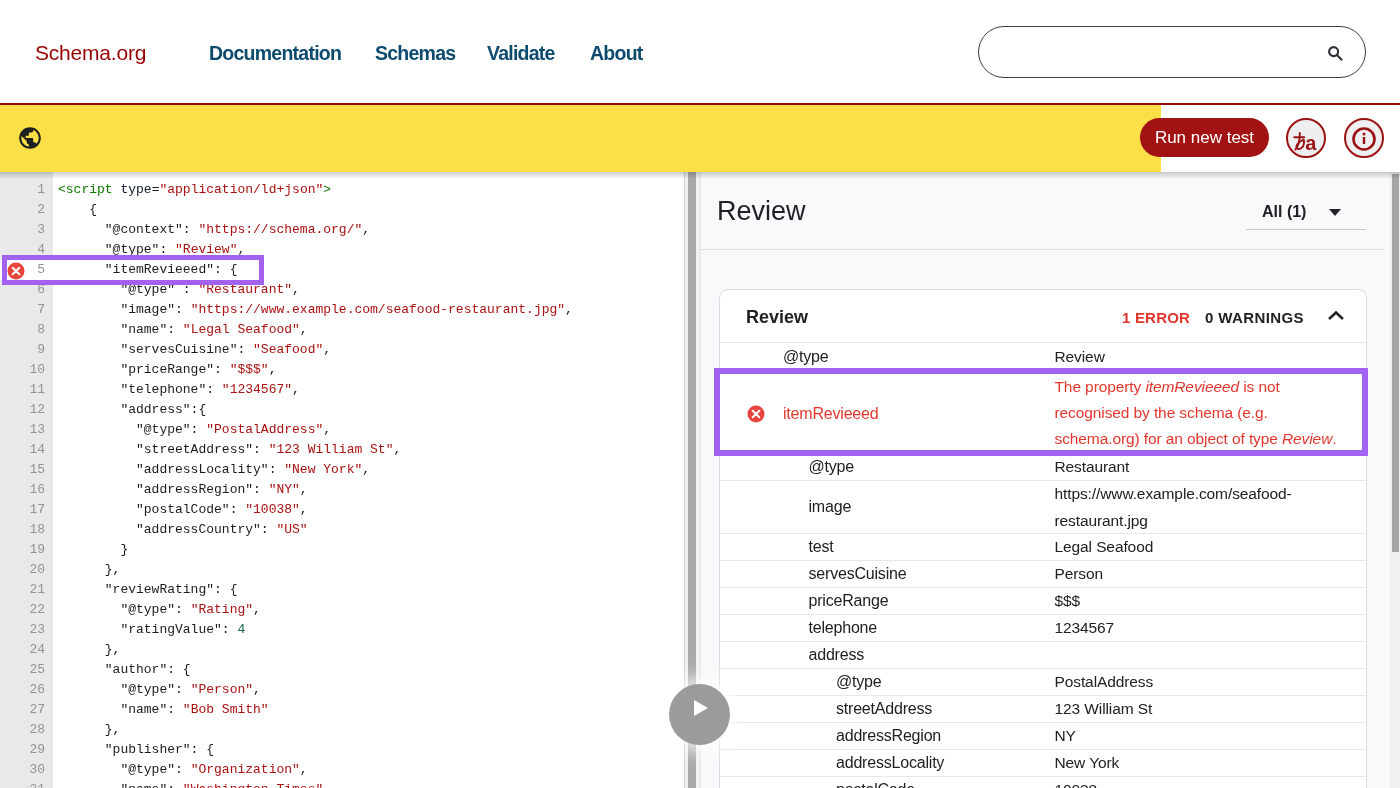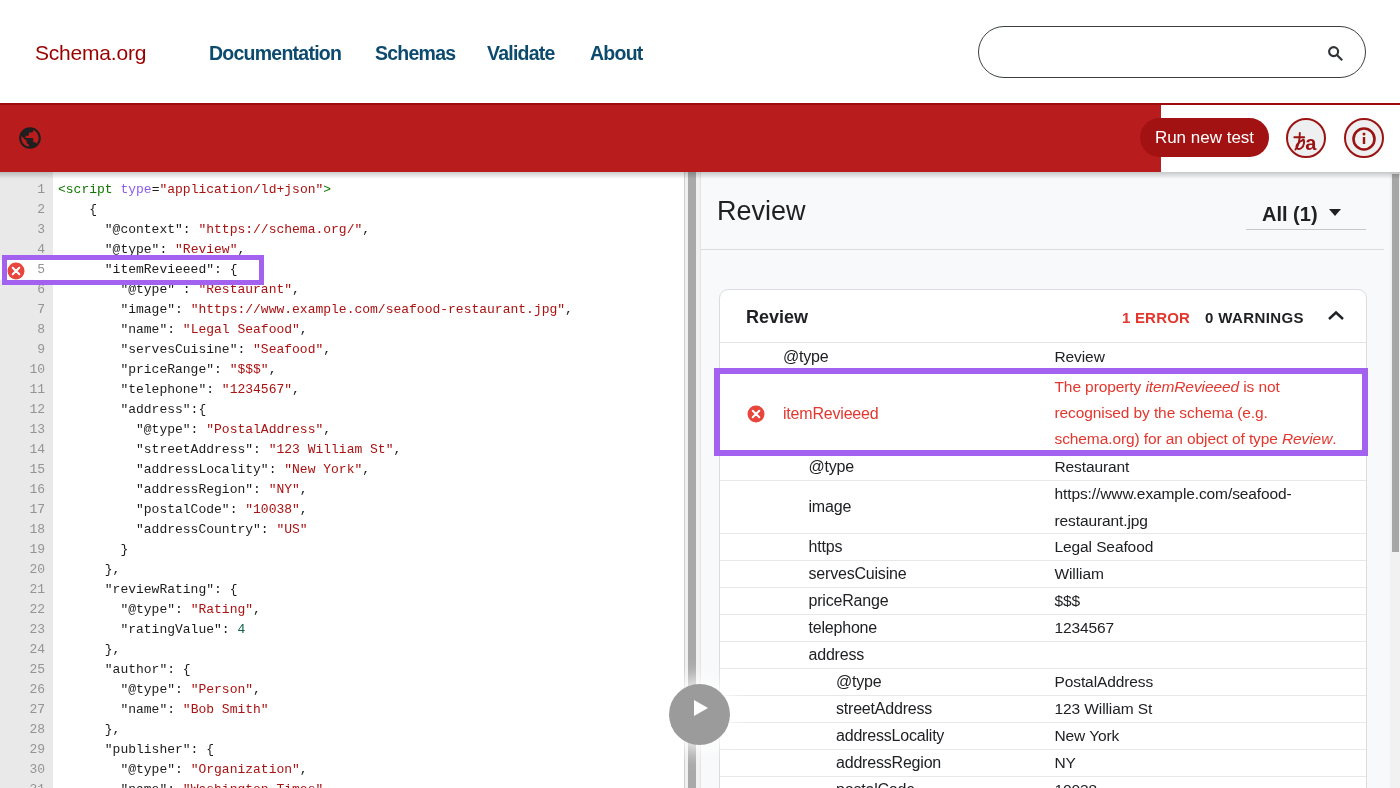--- a/index.html
+++ b/index.html
@@ -11,62 +11,62 @@
 #header { position:absolute; left:0; top:0; width:1400px; height:103px; background:#fff; }
 #redline { position:absolute; left:0; top:103px; width:1400px; height:2px; background:#9d0d0d; }
 #logo { position:absolute; left:35px; top:41px; font-size:21px; color:#990000; letter-spacing:-0.2px; }
 .nav { position:absolute; top:42px; font-size:19.5px; letter-spacing:-0.75px; font-weight:bold; color:#0c4a6e; }
 #nav1 { left:209px; } #nav2 { left:375px; } #nav3 { left:487px; } #nav4 { left:590px; }
 #search { position:absolute; left:978px; top:26px; width:388px; height:52px;
   border:1.6px solid #3c4043; border-radius:26px; background:#fff; }
 #mag { position:absolute; left:1328px; top:46px; }
 
 
-#toolbar { position:absolute; left:0; top:105px; width:1161px; height:67px; background:#b91c1c; }
+#toolbar { position:absolute; left:0; top:105px; width:1161px; height:67px; background:#fde047; }
 #globe { position:absolute; left:17px; top:20px; }
 #runbtn { position:absolute; left:1140px; top:13px; width:129px; height:39px; border-radius:20px;
   background:#a21212; color:#fff; font-size:17px; text-align:center; line-height:39px; }
 .circbtn { position:absolute; top:13px; width:40px; height:40px; border-radius:50%;
   border:2px solid #9c1313; background:#edeff0; }
 #circ1 { left:1286px; } #circ2 { left:1344px; }
 
 
 #content { position:absolute; left:0; top:172px; width:1400px; height:616px; }
 #topshadow { position:absolute; left:0; top:0; width:1400px; height:7px;
   background:linear-gradient(to bottom, rgba(0,0,0,0.18), rgba(0,0,0,0)); z-index:20; }
 
 
 #editor { position:absolute; left:0; top:0; width:684px; height:616px; background:#fff; overflow:hidden; }
 #gutterbg { position:absolute; left:0; top:0; width:53px; height:616px; background:#e9e9e9; }
 #code { position:absolute; left:0; top:8px; font-family:"Liberation Mono", monospace;
   font-size:13px; line-height:20px; white-space:pre; color:#1c1c1c; }
 .cl { position:relative; height:20px; }
 .ln { display:inline-block; width:45px; text-align:right; color:#949494; padding-right:13px; box-sizing:content-box; }
-.t { color:#117700;margin-top:32px; } .a { color:#8b5cf6;text-align:right; } .s { color:#aa1111; } .n { color:#116644; }
+.t { color:#117700;margin-top:32px; } .a { color:#0f172a;text-align:right; } .s { color:#aa1111; } .n { color:#116644; }
 .hl5 { background:#fff; z-index:2; }
 #frame1 { position:absolute; left:2px; top:83px; width:262px; height:30px;
   border:5px solid #a262ef; z-index:5; }
 #erricon1 { position:absolute; left:7px; top:90px; z-index:6; }
 
 
 #sbL { position:absolute; left:684px; top:0; width:16px; height:616px; background:#f0f0f0;
   border-left:1px solid #cfcfcf; }
 #sbLthumb { position:absolute; left:3px; top:0; width:7.5px; height:616px; background:#a9a9a9; }
 
 
 #play { position:absolute; left:669px; top:512px; width:61px; height:61px; border-radius:50%;
   background:#9b9b9b; z-index:10; box-shadow:0 0 18px 7px rgba(255,255,255,0.8); }
 #play .tri { position:absolute; left:25px; top:16px; width:0; height:0;
   border-left:14px solid #fff; border-top:8.5px solid transparent; border-bottom:8.5px solid transparent; }
 
 
 #rpane { position:absolute; left:700px; top:0; width:700px; height:616px; background:#f8f9fa;
   border-left:1px solid #e3e3e3; }
 #rtitle { position:absolute; left:16px; top:24px; font-size:27px; color:#202124; }
-#allsel { position:absolute; left:561px; top:31px; font-size:20px; font-weight:bold; color:#202124; }
+#allsel { position:absolute; left:561px; top:31px; font-size:16px; font-weight:bold; color:#202124; }
 #caret { position:absolute; left:628px; top:37px; width:0; height:0;
   border-left:6.5px solid transparent; border-right:6.5px solid transparent; border-top:7px solid #202124; }
 #allline { position:absolute; left:545px; top:57px; width:120px; height:1px; background:#c7c7c7; }
 #rdivider { position:absolute; left:0; top:76.5px; width:683px; height:1px; background:#dcdcdc; }
 
 
 #card { position:absolute; left:719px; top:289px; width:648px; height:520px; background:#fff;
   border:1px solid #dadce0; border-radius:9px; }
 #cardhead { position:relative; height:53px; border-bottom:1px solid #e4e4e4; }
 .r1 { height:28px; }
@@ -176,26 +176,26 @@
       </div>
     <div class="row rs l2">
         <span class="lab">@type</span>
         <span class="val">Restaurant</span>
       </div>
     <div class="row l2" id="rowimg">
         <span class="lab">image</span>
         <span class="val">https://www.example.com/seafood-<br>restaurant.jpg</span>
       </div>
     <div class="row rs l2">
-        <span class="lab">https</span>
+        <span class="lab">test</span>
         <span class="val">Legal Seafood</span>
       </div>
     <div class="row rs l2">
         <span class="lab">servesCuisine</span>
-        <span class="val">William</span>
+        <span class="val">Person</span>
       </div>
     <div class="row rs l2">
         <span class="lab">priceRange</span>
         <span class="val">$$$</span>
       </div>
     <div class="row rs l2">
         <span class="lab">telephone</span>
         <span class="val">1234567</span>
       </div>
     <div class="row rs l2">
@@ -204,26 +204,26 @@
       </div>
     <div class="row rs l3">
         <span class="lab">@type</span>
         <span class="val">PostalAddress</span>
       </div>
     <div class="row rs l3">
         <span class="lab">streetAddress</span>
         <span class="val">123 William St</span>
       </div>
     <div class="row rs l3">
+        <span class="lab">addressRegion</span>
+        <span class="val">NY</span>
+      </div>
+    <div class="row rs l3">
         <span class="lab">addressLocality</span>
         <span class="val">New York</span>
-      </div>
-    <div class="row rs l3">
-        <span class="lab">addressRegion</span>
-        <span class="val">NY</span>
       </div>
     <div class="row rs l3">
         <span class="lab">postalCode</span>
         <span class="val">10038</span>
       </div>
   </div>
   <div id="frame2"></div>
   <svg id="erricon2" width="18" height="18" viewBox="0 0 18 18">
     <circle cx="9" cy="9" r="8.5" fill="#e8453c"></circle>
     <path d="M5.7 5.7 L12.3 12.3 M12.3 5.7 L5.7 12.3" stroke="#fff" stroke-width="2" stroke-linecap="round"></path>

